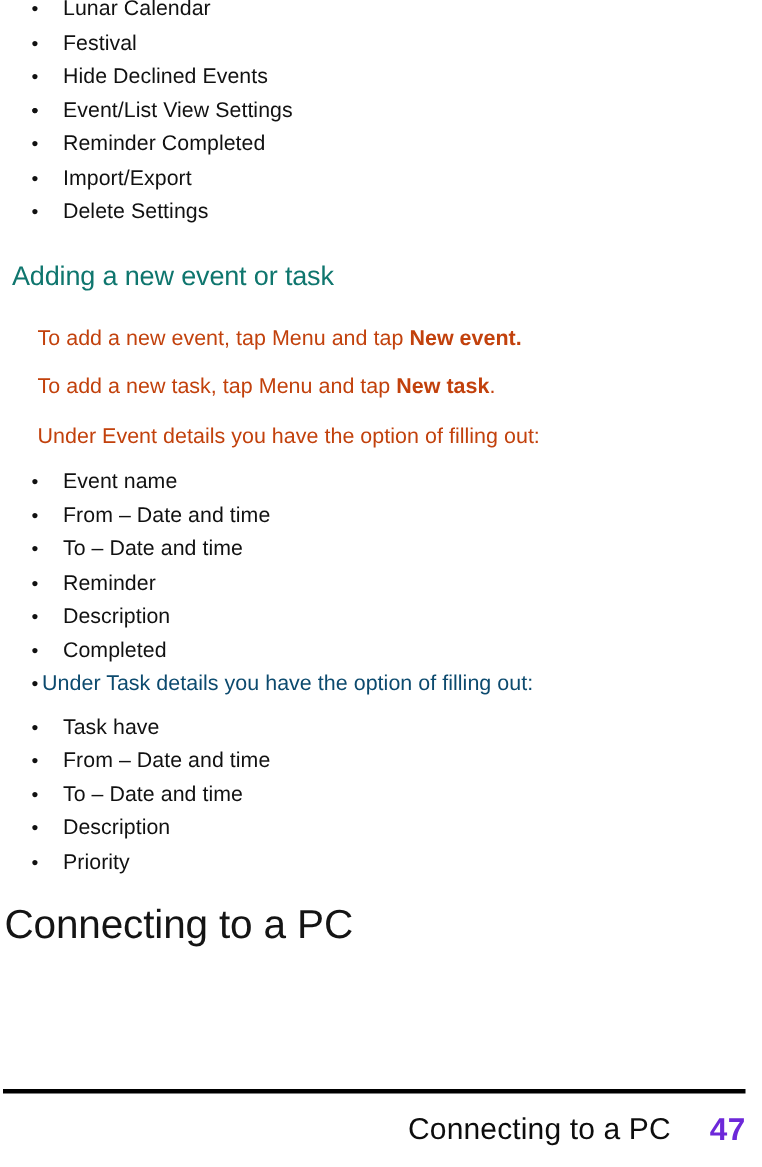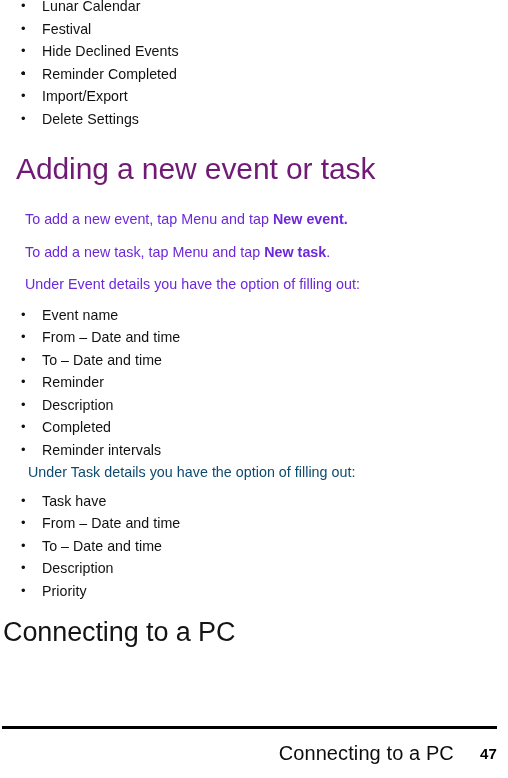--- a/index.html
+++ b/index.html
@@ -50,47 +50,47 @@
   ul.bullets li .bullet-dot {
     position: absolute;
     left: 21px;
     top: 0;
     font-size: 13px;
     line-height: 22.5px;
   }
 
   
   h2.section-heading {
-    margin: 12px;
-    padding: 0;
-    font-size: 30px;
+    margin: 4px;
+    padding: 0;
+    font-size: 18px;
     font-weight: 400;
     line-height: 30px;
-    color: #701a75;
+    color: #0f766e;
     letter-spacing: -0.1px;
     padding-left: 4px;
   }
   h1.chapter-heading {
     margin: 0;
     padding: 0;
     font-size: 27px;
     font-weight: 400;
     line-height: 36px;
     color: #141414;
     letter-spacing: -0.1px;
     padding-left: 3px;
   }
 
   
   p.body-para {
     margin: 0;
     padding: 0 10px 0 25px;
     font-size: 14.3px;
     line-height: 22.5px;
-    color: #6d28d9;
+    color: #c2410c;
     letter-spacing: 0.02px;
   }
   p.lead-in {
     margin: 0;
     padding: 0 10px 0 28px;
     font-size: 14.3px;
     line-height: 22.5px;
     color: #0c4a6e;
     letter-spacing: 0.02px;
   }
@@ -130,23 +130,23 @@
     align-items: center;
     justify-content: flex-end;
   }
   .footer-title {
     font-size: 20px;
     font-weight: 400;
     color: #0d0d0d;
     letter-spacing: 0.1px;
   }
   .footer-pageno {
-    font-size: 15px;
+    font-size: 21px;
     font-weight: bold;
-    color: #000000;
+    color: #6d28d9;
     margin-left: 26px;
     letter-spacing: 0.2px;
   }
 </style>
 </head>
 <body>
 
 <div class="page">
 
   <div class="content">
@@ -162,20 +162,21 @@
       </li>
       <li>
         <span class="bullet-dot">•</span>
         <span>Hide Declined Events</span>
       </li>
       <li>
         <span class="bullet-dot">•</span>
       </li>
       <li>
         <span class="bullet-dot">•</span>
+        <span>Event/List View Settings</span>
       </li>
       <li>
         <span class="bullet-dot">•</span>
         <span>Reminder Completed</span>
       </li>
       <li>
         <span class="bullet-dot">•</span>
         <span>Import/Export</span>
       </li>
       <li>
@@ -222,21 +223,20 @@
       <li>
         <span class="bullet-dot">•</span>
         <span>Description</span>
       </li>
       <li>
         <span class="bullet-dot">•</span>
         <span>Completed</span>
       </li>
       <li>
         <span class="bullet-dot">•</span>
-        <span>Reminder intervals</span>
       </li>
     </ul>
 
     <p class="lead-in">Under Task details you have the option of filling out:</p>
 
     <div class="sp-6"></div>
 
     <ul class="bullets">
       <li>
         <span class="bullet-dot">•</span>

